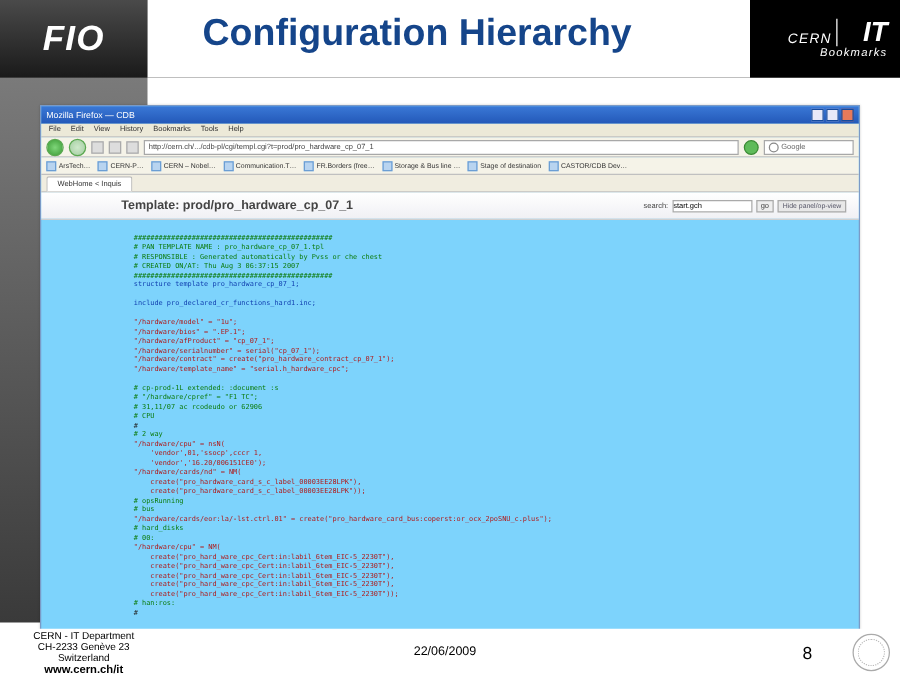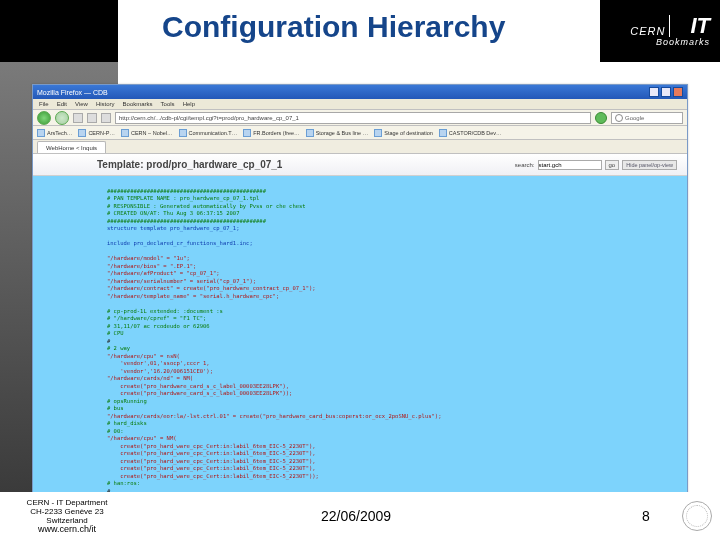--- a/index.html
+++ b/index.html
@@ -42,36 +42,39 @@
   .show-pan { font-size:5.5px; padding:1px 3px; background:#e8e8e8; border:1px solid #aaa; color:#556;}
 
   .codeview { position:absolute; top:91px; left:0; right:0; bottom:12px; overflow:hidden; padding:4px 8px 4px 74px; font-family:"Lucida Console",Monaco,monospace; font-size:5.5px; line-height:7.5px; color:#222; white-space:pre; }
   .cv-green { color:#0a7a0a; }
   .cv-blue { color:#1140b0; }
   .cv-red { color:#b01818; }
 
   .b-status { position:absolute; bottom:0; left:0; right:0; height:12px; background:#ece9d8; border-top:1px solid #c0c0c0; font-size:6px; color:#555; display:flex; align-items:center; padding-left:6px;}
 
   
-  .footer { position:absolute; bottom:0; left:0; width:720px; height:48px; background:#fff; display:flex; align-items:center; }
+  .footer { position:absolute; bottom:0; left:0; width:720px; height:37px; background:#fff; display:flex; align-items:center; }
   .foot-left { width:130px; font-size:8px; line-height:9px; color:#000; text-align:center; padding-left:4px;}
-  .foot-left .url { font-weight:400; font-size:9px;}
-  .foot-mid { flex:1; text-align:center; font-size:14px; color:#000; padding-right:60px;}
+  .foot-left .url { font-weight:700; font-size:9px;}
+  .foot-mid { flex:1; text-align:center; font-size:10px; color:#000; padding-right:60px;}
   .foot-num { width:40px; font-size:14px; color:#000;}
   .wheel { width:30px; height:30px; border:1px solid #aaa; border-radius:50%; position:relative; margin-right:8px; background:#fff;}
   .wheel::before { content:""; position:absolute; inset:3px; border:1px dotted #bbb; border-radius:50%;}
 
   
   .servers { position:absolute; top:62px; left:0; width:118px; height:436px; background:linear-gradient(180deg,#7a7a7a,#3a3a3a); z-index:-1;}
   .header-title-wrap { position:absolute; top:0; left:118px; right:120px; height:62px; background:#fff;}
 </style>
 </head>
 <body>
 
 <div class="header">
+  <div class="fio-box">
+    <span class="fio-text">FIO</span>
+  </div>
   <div class="header-title-wrap"></div>
 </div>
 <div style="position:absolute;top:10px;left:130px;font-size:30px;font-weight:700;color:#15458a;margin-left:32px;">Configuration Hierarchy</div>
 <div class="cern-it" style="position:absolute;top:0;right:0;">
   <div class="cern-it-top">
     <span class="cern-sm">CERN</span>
     <span class="it-lg">IT</span>
   </div>
   <span class="dept-sm">Bookmarks</span>
 </div>

